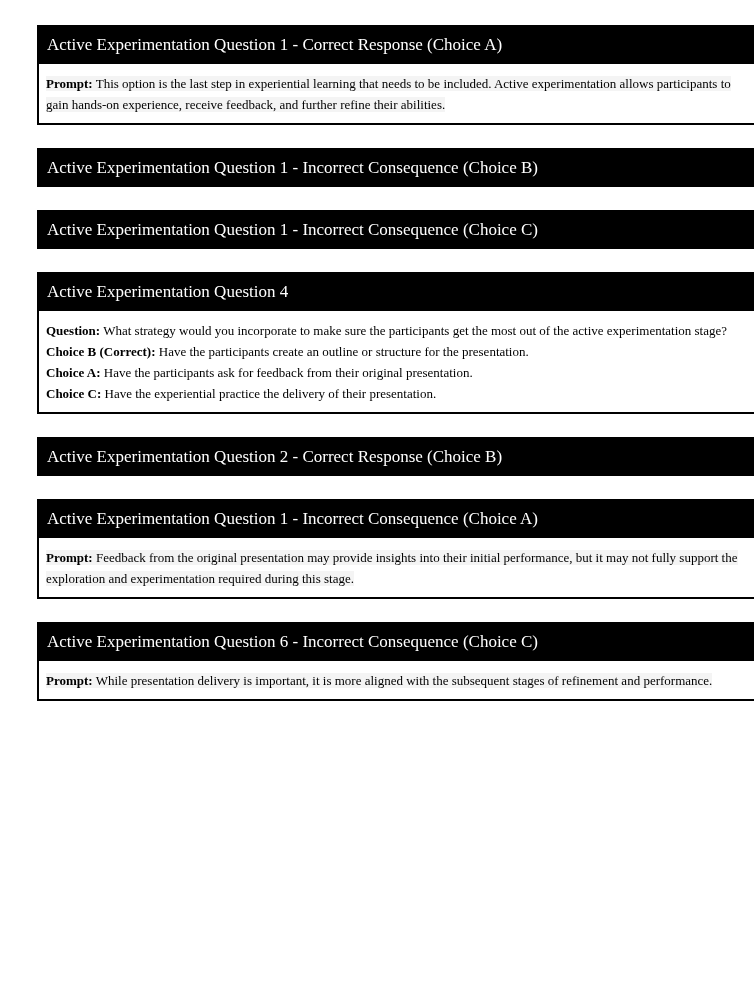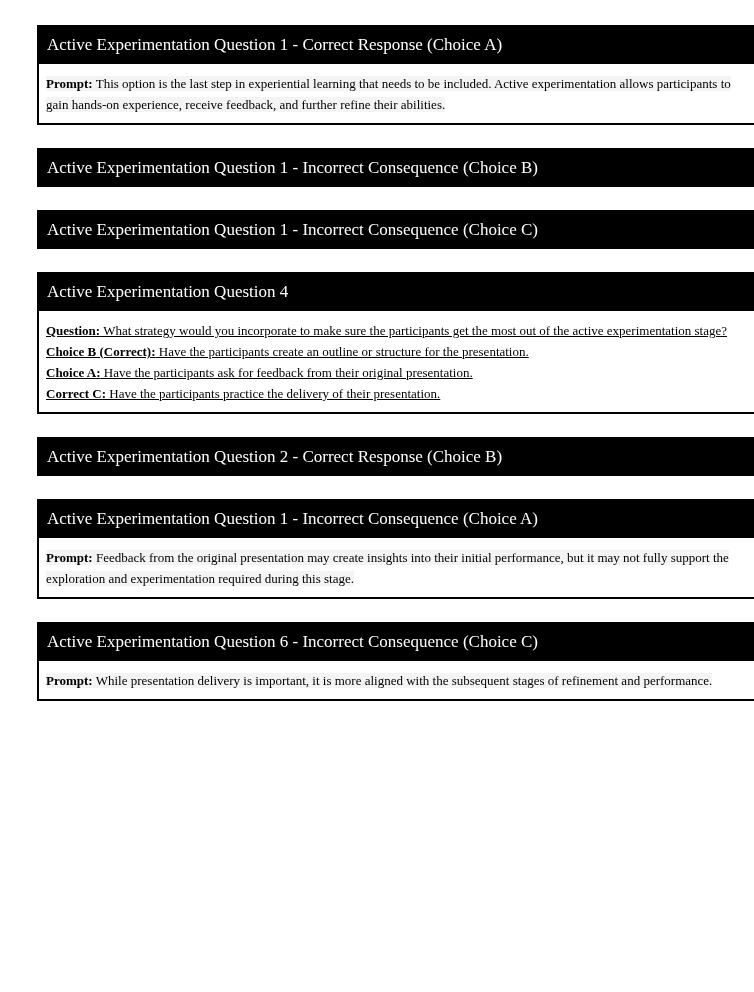--- a/index.html
+++ b/index.html
@@ -45,21 +45,20 @@
   .hl {
     background: #f4f4f4;
     box-decoration-break: clone;
     -webkit-box-decoration-break: clone;
   }
   .lbl {
     font-weight: bold;
   }
   .line {
     display: block;
-    text-decoration: underline;
   }
 </style>
 </head>
 <body>
 
 <div class="page">
 
   <div class="card">
     <div class="card-header">Active Experimentation Question 1 - Correct Response  (Choice A)</div>
     <div class="card-body">
@@ -74,32 +73,32 @@
   <div class="card">
     <div class="card-header">Active Experimentation Question 1 - Incorrect Consequence (Choice C)</div>
   </div>
 
   <div class="card">
     <div class="card-header">Active Experimentation Question 4</div>
     <div class="card-body">
       <span class="line"><span class="lbl">Question:</span><span> What strategy would you incorporate to make sure the participants get the most out of the active experimentation stage?</span></span>
       <span class="line"><span class="lbl">Choice B (Correct):</span><span> Have the participants create an outline or structure for the presentation.</span></span>
       <span class="line"><span class="lbl">Choice A:</span><span> Have the participants ask for feedback from their original presentation.</span></span>
-      <span class="line"><span class="lbl">Correct C:</span><span> Have the participants practice the delivery of their presentation.</span></span>
+      <span class="line"><span class="lbl">Choice C:</span><span> Have the experiential practice the delivery of their presentation.</span></span>
     </div>
   </div>
 
   <div class="card">
     <div class="card-header">Active Experimentation Question 2 - Correct Response (Choice B)</div>
   </div>
 
   <div class="card">
     <div class="card-header">Active Experimentation Question 1 - Incorrect Consequence (Choice A)</div>
     <div class="card-body">
-      <span class="hl"><span class="lbl">Prompt:</span><span> Feedback from the original presentation may create insights into their initial performance, but it may not fully support the exploration and experimentation required during this stage.</span></span>
+      <span class="hl"><span class="lbl">Prompt:</span><span> Feedback from the original presentation may provide insights into their initial performance, but it may not fully support the exploration and experimentation required during this stage.</span></span>
     </div>
   </div>
 
   <div class="card">
     <div class="card-header">Active Experimentation Question 6 - Incorrect Consequence (Choice C)</div>
     <div class="card-body">
       <span class="hl"><span class="lbl">Prompt:</span><span> While presentation delivery is important, it is more aligned with the subsequent stages of refinement and performance.</span></span>
     </div>
   </div>
 

